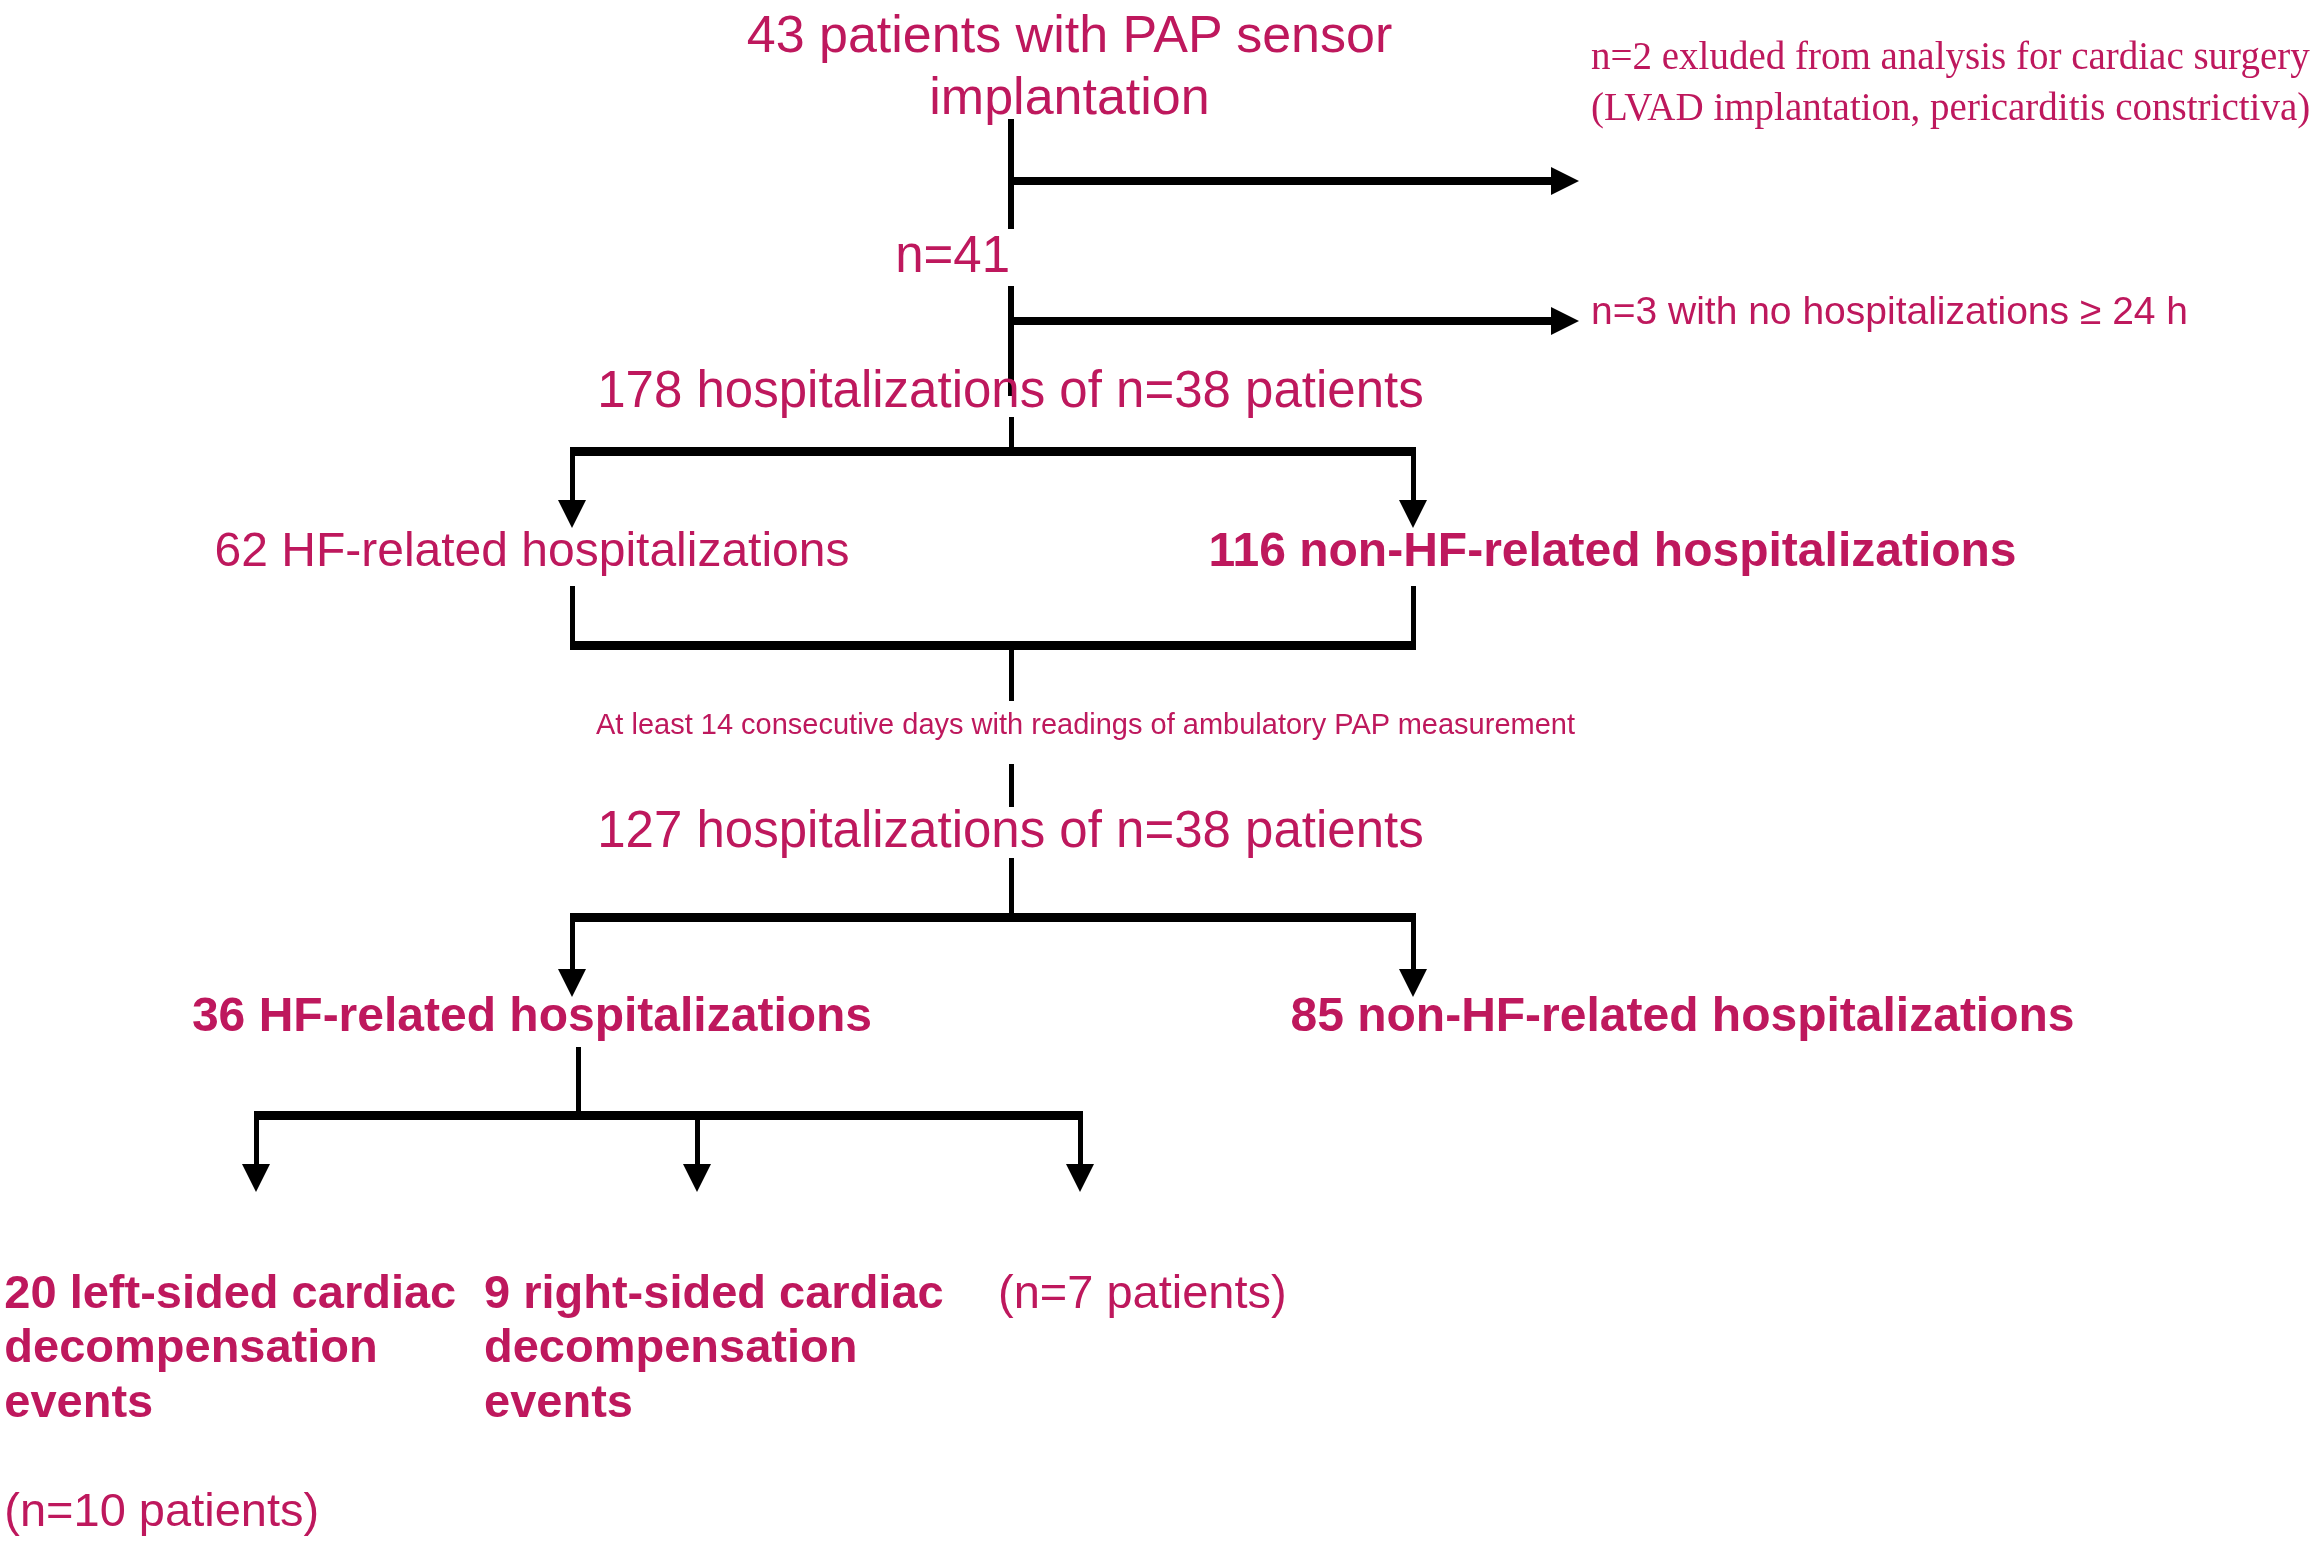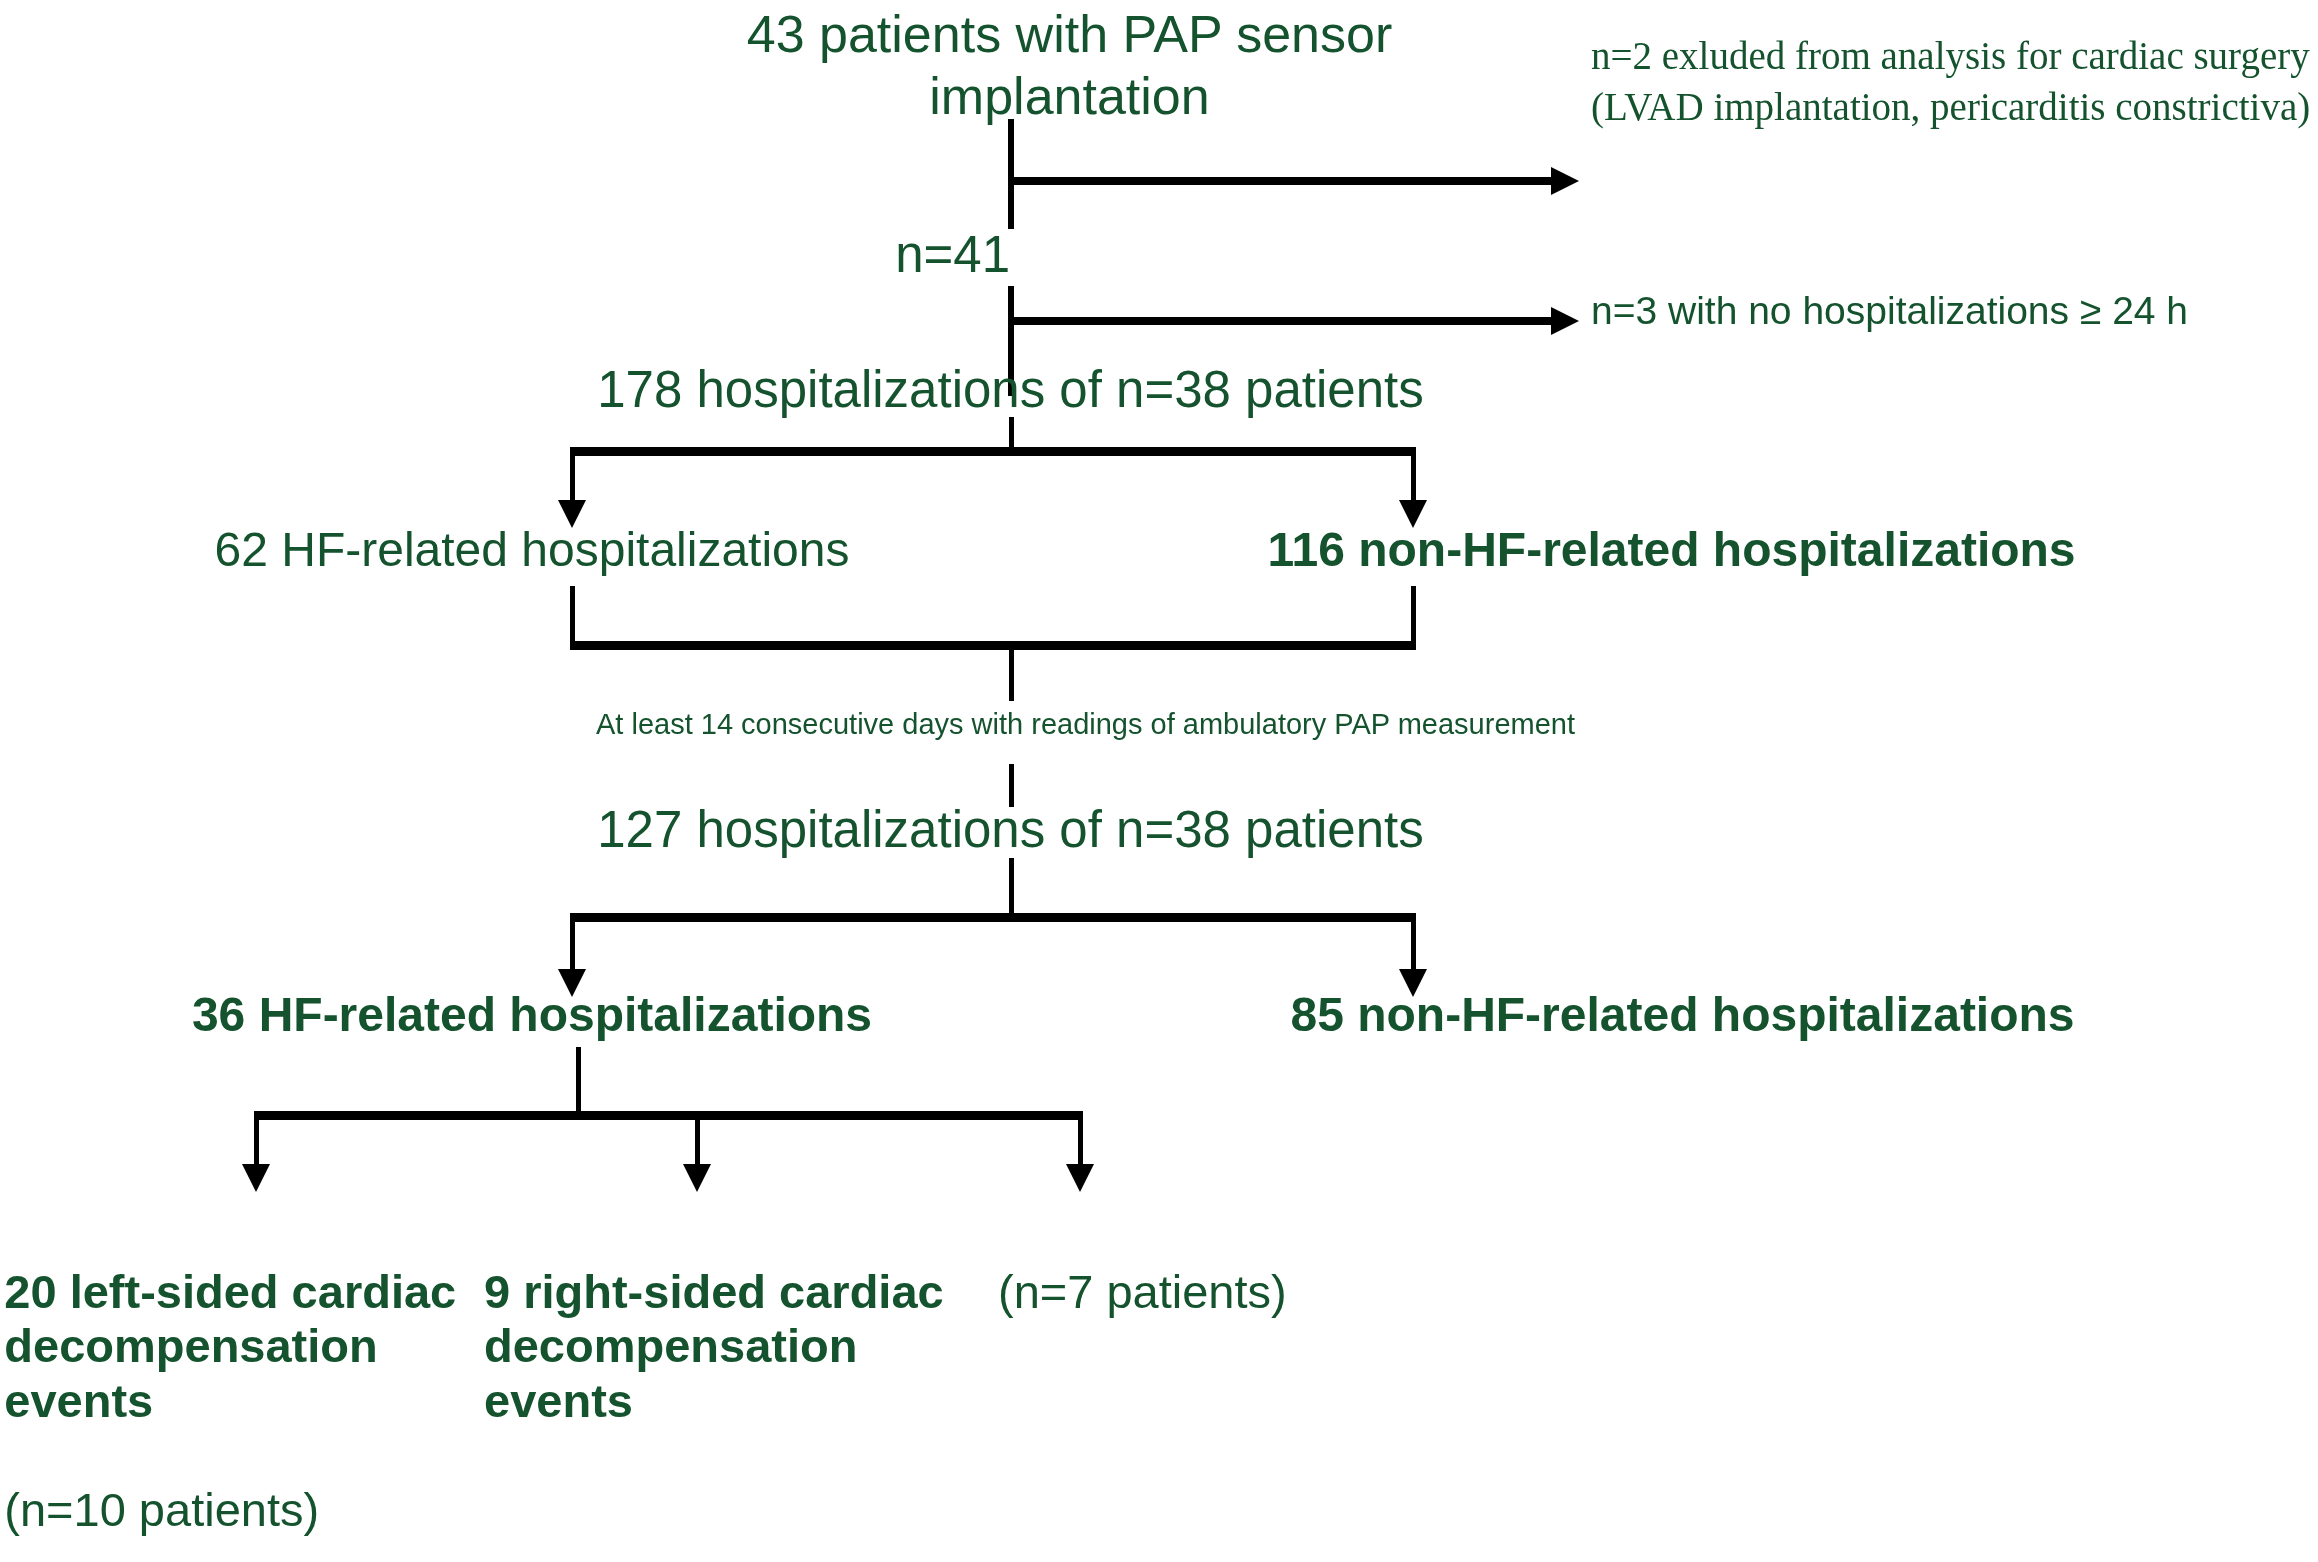--- a/index.html
+++ b/index.html
@@ -15,21 +15,21 @@
   #canvas {
     position: relative;
     width: 2319px;
     height: 1563px;
     background: #ffffff;
     overflow: hidden;
   }
   
   .txt {
     position: absolute;
-    color: #14532d;
+    color: #be185d;
     white-space: pre-line;
     line-height: 1.12;
   }
 
   .t-title {
     top: 4.3px;
     left: 613px;
     width: 913px;
     text-align: center;
     font-size: 52px;
@@ -71,21 +71,21 @@
   .t-62 {
     top: 523px;
     left: 102px;
     width: 860px;
     text-align: center;
     font-size: 48px;
     font-weight: 400;
   }
   .t-116 {
     top: 523px;
-    left: 1129px;
+    left: 1070px;
     width: 1085px;
     text-align: center;
     font-size: 48px;
     font-weight: 700;
   }
   .t-caption {
     top: 708px;
     left: 344px;
     width: 1483px;
     text-align: center;

